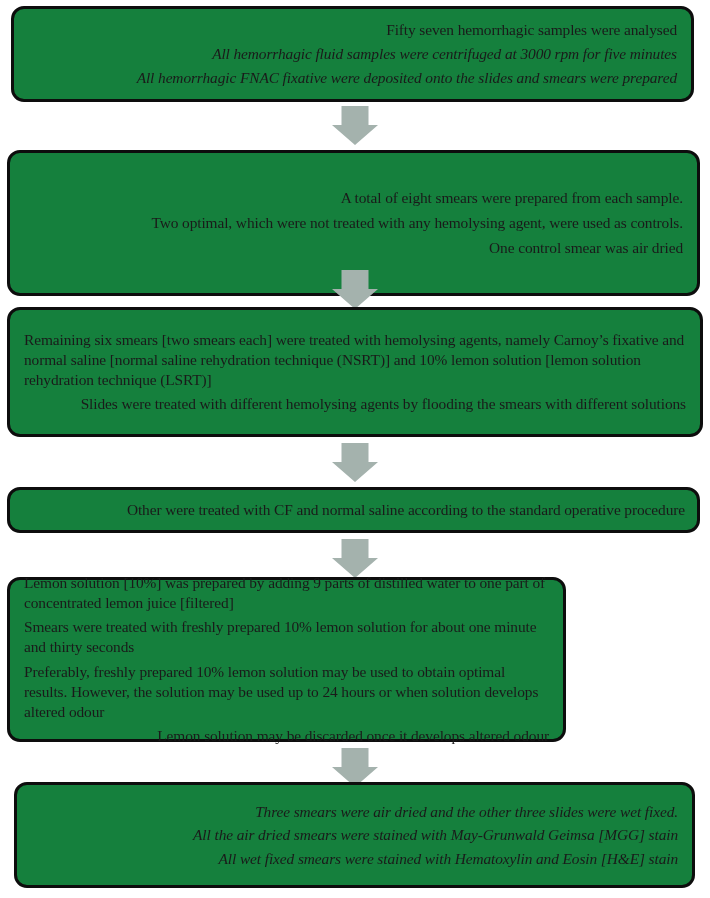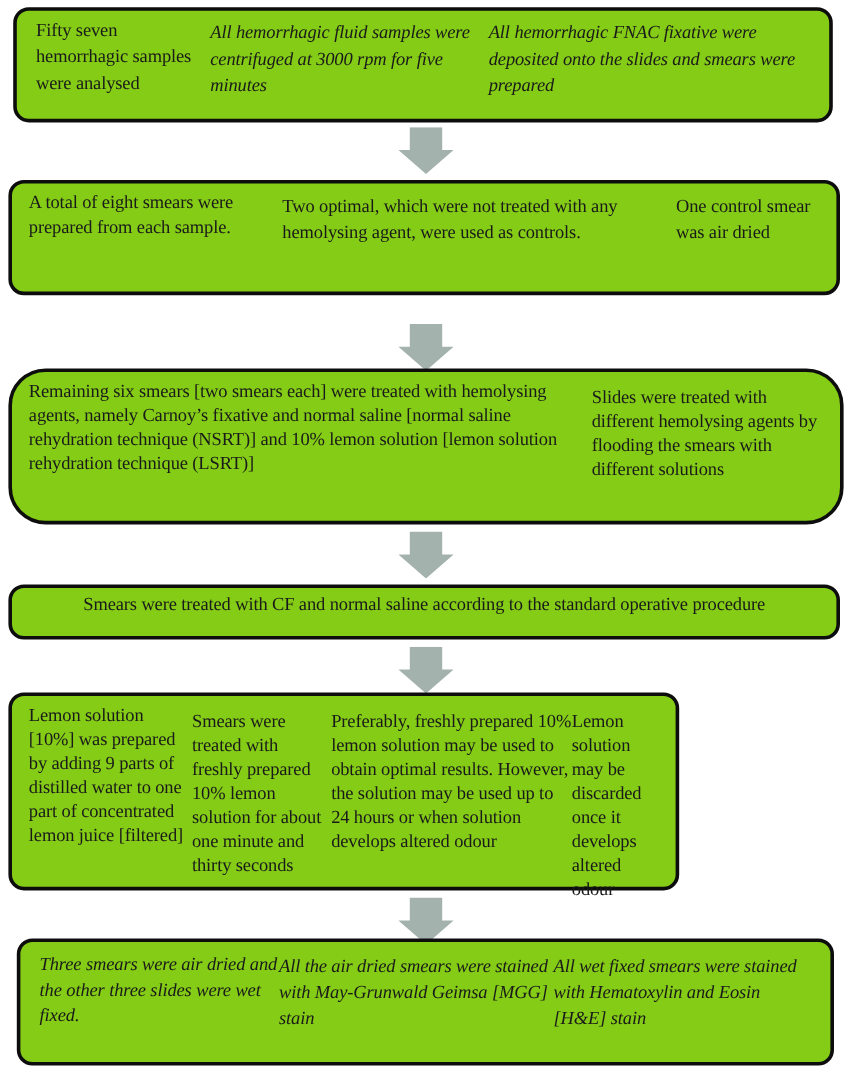--- a/index.html
+++ b/index.html
@@ -15,46 +15,47 @@
     color: #000000;
     overflow: hidden;
   }
   #flowchart {
     position: relative;
     width: 710px;
     height: 898px;
   }
   .node {
     position: absolute;
-    background: #84cc16;
+    background: #15803d;
     border: 3px solid #0d0d0d;
     border-radius: 13px;
     display: flex;
-    flex-direction: row;
+    flex-direction: column;
     justify-content: center;
+    align-items: flex-end;
   }
   .node .line {
     font-size: 15.4px;
     line-height: 1.30;
     color: #1a1a1a;
     white-space: normal;
     letter-spacing: -0.1px;
   }
   .node .line + .line {
     margin-top: 0.30em;
   }
   .arrow {
     position: absolute;
   }
   .arrow svg { display: block; }
 
   
   #node-1 { left: 11px;  top: 6px;   width: 683px; height: 96px;  padding: 6px 14px 6px 16px; }
-  #node-2 { left: 7px;   top: 150px; width: 693px; height: 96px; padding: 6px 14px 6px 14px; }
-  #node-3 { left: 7px;   top: 307px; width: 696px; height: 130px; padding: 7px 14px 7px 14px; border-radius: 31px; }
+  #node-2 { left: 7px;   top: 150px; width: 693px; height: 146px; padding: 6px 14px 6px 14px; }
+  #node-3 { left: 7px;   top: 307px; width: 696px; height: 130px; padding: 7px 14px 7px 14px; }
   #node-4 { left: 7px;   top: 487px; width: 693px; height: 46px;  padding: 4px 12px 4px 12px; }
   #node-5 { left: 7px;   top: 577px; width: 559px; height: 165px; padding: 7px 14px 7px 14px; }
   #node-6 { left: 14px;  top: 782px; width: 681px; height: 106px; padding: 8px 14px 8px 16px; }
 
   #node-1 .line { line-height: 1.44; }
   #node-1 .line + .line { margin-top: 0.10em; font-style: italic; }
   #node-2 .line { line-height: 1.34; }
   #node-2 .line + .line { margin-top: 0.28em; }
   #node-4 .line { line-height: 1.30; }
   #node-6 .line { line-height: 1.40; }
@@ -101,21 +102,21 @@
     <div class="line">Slides were treated with different hemolysing agents by flooding the smears with different solutions</div>
   </div>
 
   <div class="arrow" id="arrow-3">
     <svg width="46" height="39" viewBox="0 0 46 39" aria-hidden="true">
       <polygon points="9.5,0 36.5,0 36.5,19 46,19 23,39 0,19 9.5,19" fill="#a4b2ad"></polygon>
     </svg>
   </div>
 
   <div class="node" id="node-4" style="border-color: rgb(13, 13, 13);">
-    <div class="line">Smears were treated with CF and normal saline according to the standard operative procedure</div>
+    <div class="line">Other were treated with CF and normal saline according to the standard operative procedure</div>
   </div>
 
   <div class="arrow" id="arrow-4">
     <svg width="46" height="39" viewBox="0 0 46 39" aria-hidden="true">
       <polygon points="9.5,0 36.5,0 36.5,19 46,19 23,39 0,19 9.5,19" fill="#a4b2ad"></polygon>
     </svg>
   </div>
 
   <div class="node" id="node-5" style="border-color: rgb(13, 13, 13);">
     <div class="line">Lemon solution [10%] was prepared by adding 9 parts of distilled water to one part of concentrated lemon juice [filtered]</div>

